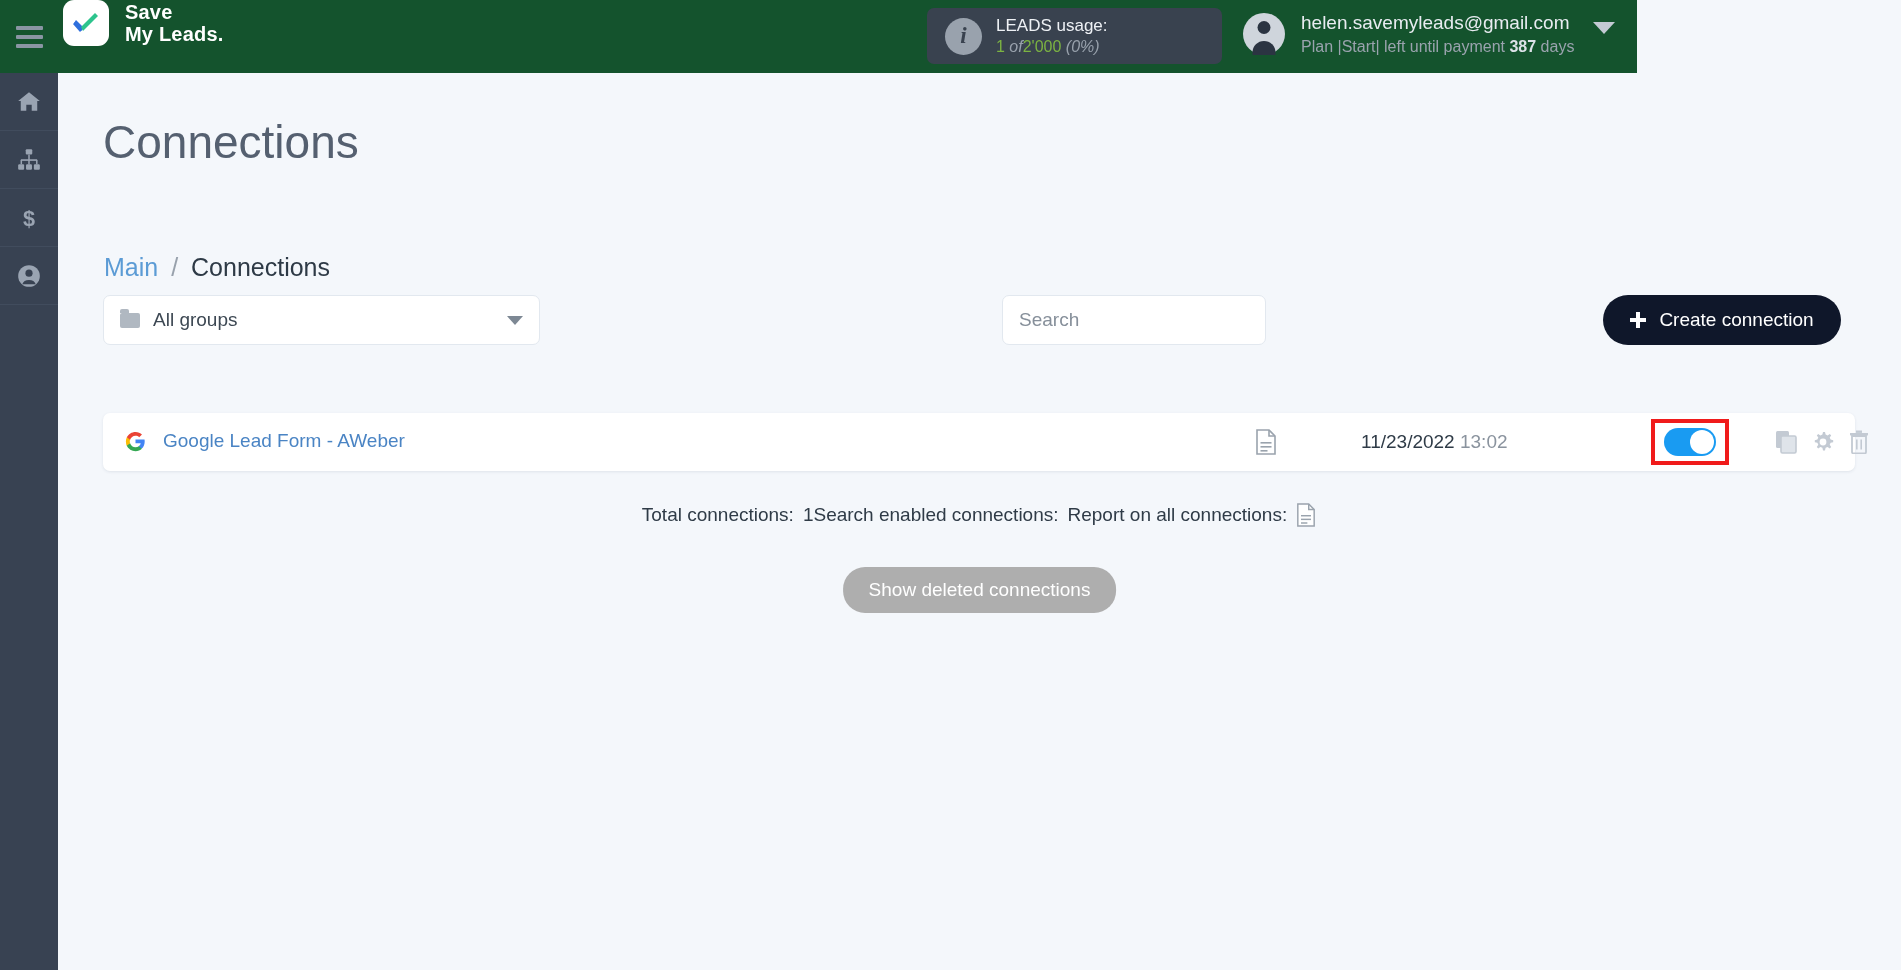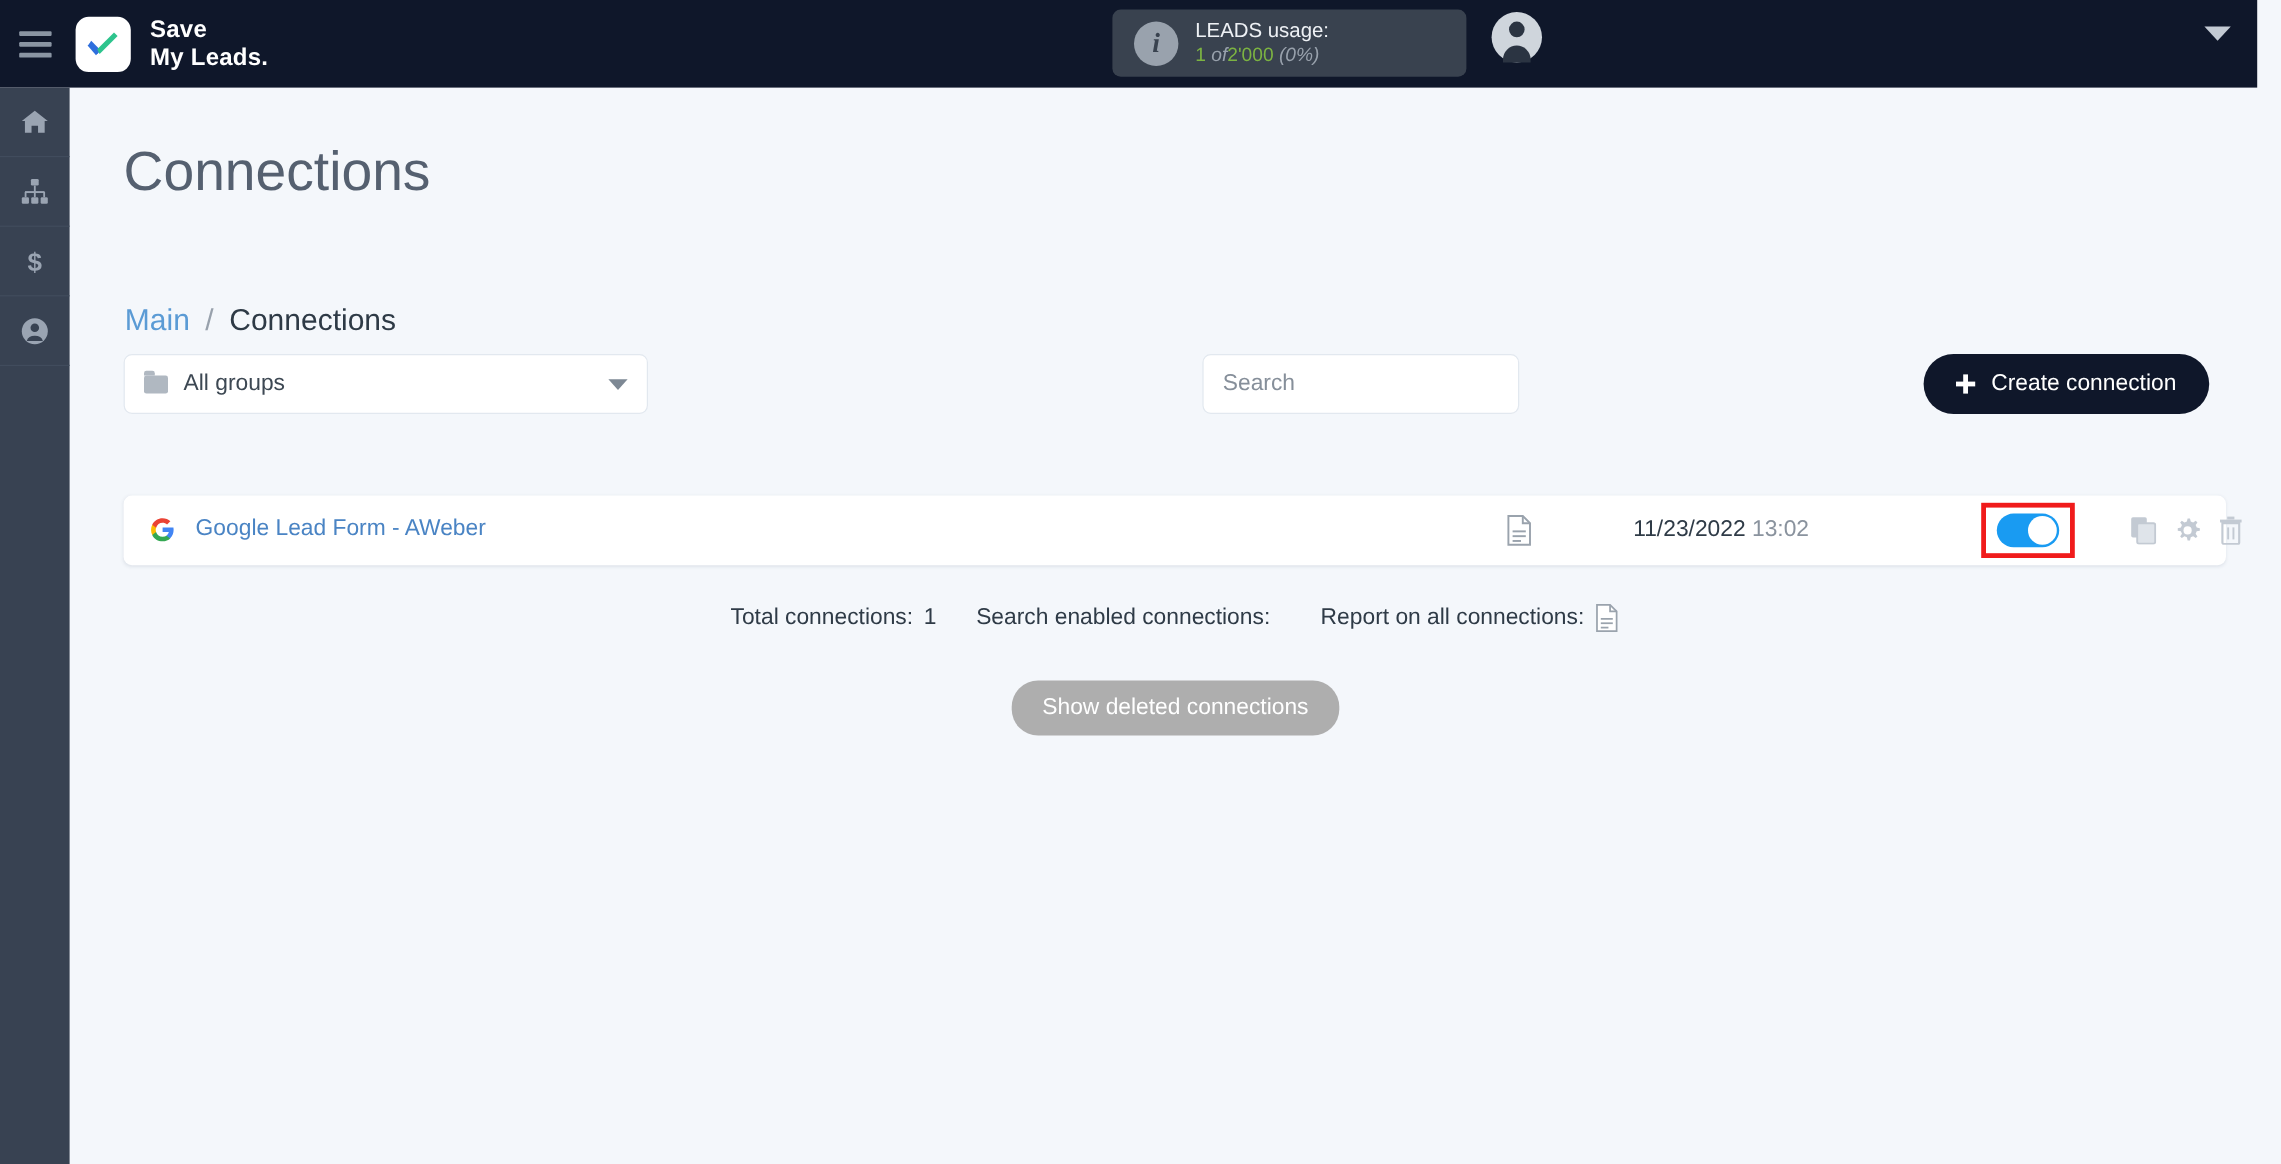--- a/index.html
+++ b/index.html
@@ -6,23 +6,23 @@
   html, body {
     width: 1901px; height: 970px;
     font-family: "Liberation Sans", sans-serif;
     background: #f4f7fb;
     overflow: hidden;
   }
 
   
   .topbar {
     position: absolute; top: 0; left: 0;
-    width: 1881px; height: 73px;
-    background: #0f172a;
-    display: flex; align-items: center;
+    width: 1637px; height: 73px;
+    background: #14532d;
+    display: flex; align-items: flex-start;
   }
   .hamburger {
     width: 58px; height: 73px;
     display: flex; flex-direction: column;
     align-items: center; justify-content: center;
     gap: 5px; cursor: pointer;
   }
   .hamburger span {
     display: block; width: 27px; height: 4px;
     background: #8a95a3; border-radius: 1px;
@@ -224,21 +224,21 @@
   .row-actions {
     position: absolute; left: 1672px; top: 17px;
     display: flex; align-items: center; gap: 14px;
   }
   .row-actions svg { fill: #c3cad3; cursor: pointer; }
 
   
   .totals {
     position: absolute; left: 45px; top: 430px;
     width: 1752px; display: flex; justify-content: center;
-    align-items: center; gap: 33px;
+    align-items: center; 
     font-size: 19px; color: #2f3b47;
   }
   .totals .seg { display: flex; align-items: center; gap: 9px; }
 
   .show-deleted {
     position: absolute; left: 50%; top: 494px;
     transform: translateX(-50%);
     background: #aeaeae; border: none; border-radius: 22px;
     color: #ffffff; font-size: 19px;
     padding: 12px 26px; cursor: pointer;
@@ -277,20 +277,28 @@
       <div class="leads-sub">
         <span class="num">1</span>
         <span class="of">of</span><span class="num">2'000</span>
         <span class="pct">(0%)</span>
       </div>
     </div>
   </div>
 
   <div class="account">
     <div class="avatar-circle"></div>
+    <div class="acct-text">
+      <div class="acct-email">helen.savemyleads@gmail.com</div>
+      <div class="acct-plan">
+        <span>Plan |Start| left until payment</span>
+        <b>387</b>
+        <span>days</span>
+      </div>
+    </div>
   </div>
 
   <div class="caret-down"></div>
 </div>
 
 <div class="sidebar">
   <div class="side-item">
     <svg width="26" height="26" viewBox="0 0 24 24">
       <path d="M12 3 L22 11 L19.6 11 L19.6 20 L14.5 20 L14.5 14.5 L9.5 14.5 L9.5 20 L4.4 20 L4.4 11 L2 11 Z"></path>
     </svg>

